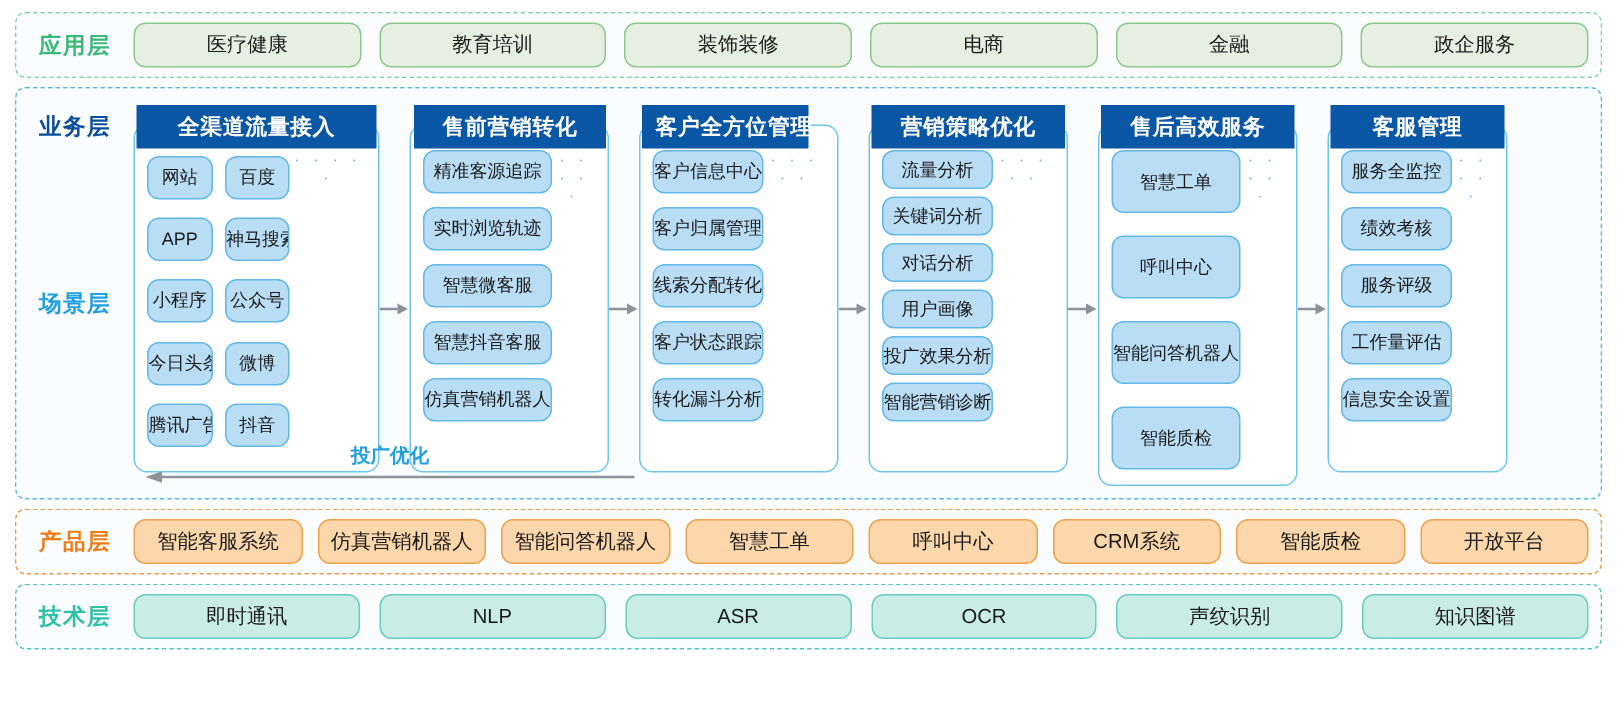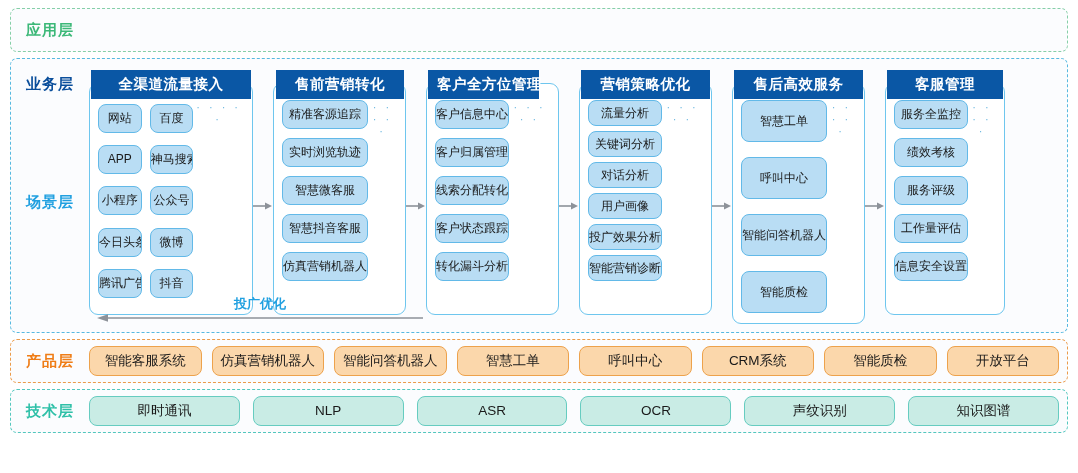--- a/index.html
+++ b/index.html
@@ -204,41 +204,49 @@
     border-radius: 8px;
     white-space: nowrap;
   }
 
   
   #tech-layer {
     height: 44px;
     border: 1.6px dashed #53c7be;
   }
   #tech-layer .layer-label { color: #2fc0a8; }
-  #tech-layer .layer-body { gap: 13px; padding-right: 8px; }
+  #tech-layer .layer-body { gap: 13px; padding-right: 8px; justify-content: flex-end; }
   .tech-chip {
     flex: 1 1 0;
     height: 30px;
     line-height: 28px;
     text-align: center;
     font-size: 13.5px;
     color: #1a1a1a;
     background: #c9ece5;
     border: 1.3px solid #66ccc0;
     border-radius: 8px;
     white-space: nowrap;
   }
 </style>
 </head>
 <body>
 
 <div id="root">
 
   <div class="layer" id="app-layer">
     <div class="layer-label">应用层</div>
+    <div class="layer-body" id="app-body">
+        <div class="app-chip">医疗健康</div>
+        <div class="app-chip">教育培训</div>
+        <div class="app-chip">装饰装修</div>
+        <div class="app-chip">电商</div>
+        <div class="app-chip">金融</div>
+        <div class="app-chip">政企服务</div>
+      </div>
   </div>
 
   <div class="layer" id="biz-layer">
     <div id="biz-sidelabels">
       <div id="lbl-biz">业务层</div>
       <div id="lbl-scene">场景层</div>
     </div>
 
     <div id="biz-columns">
 

